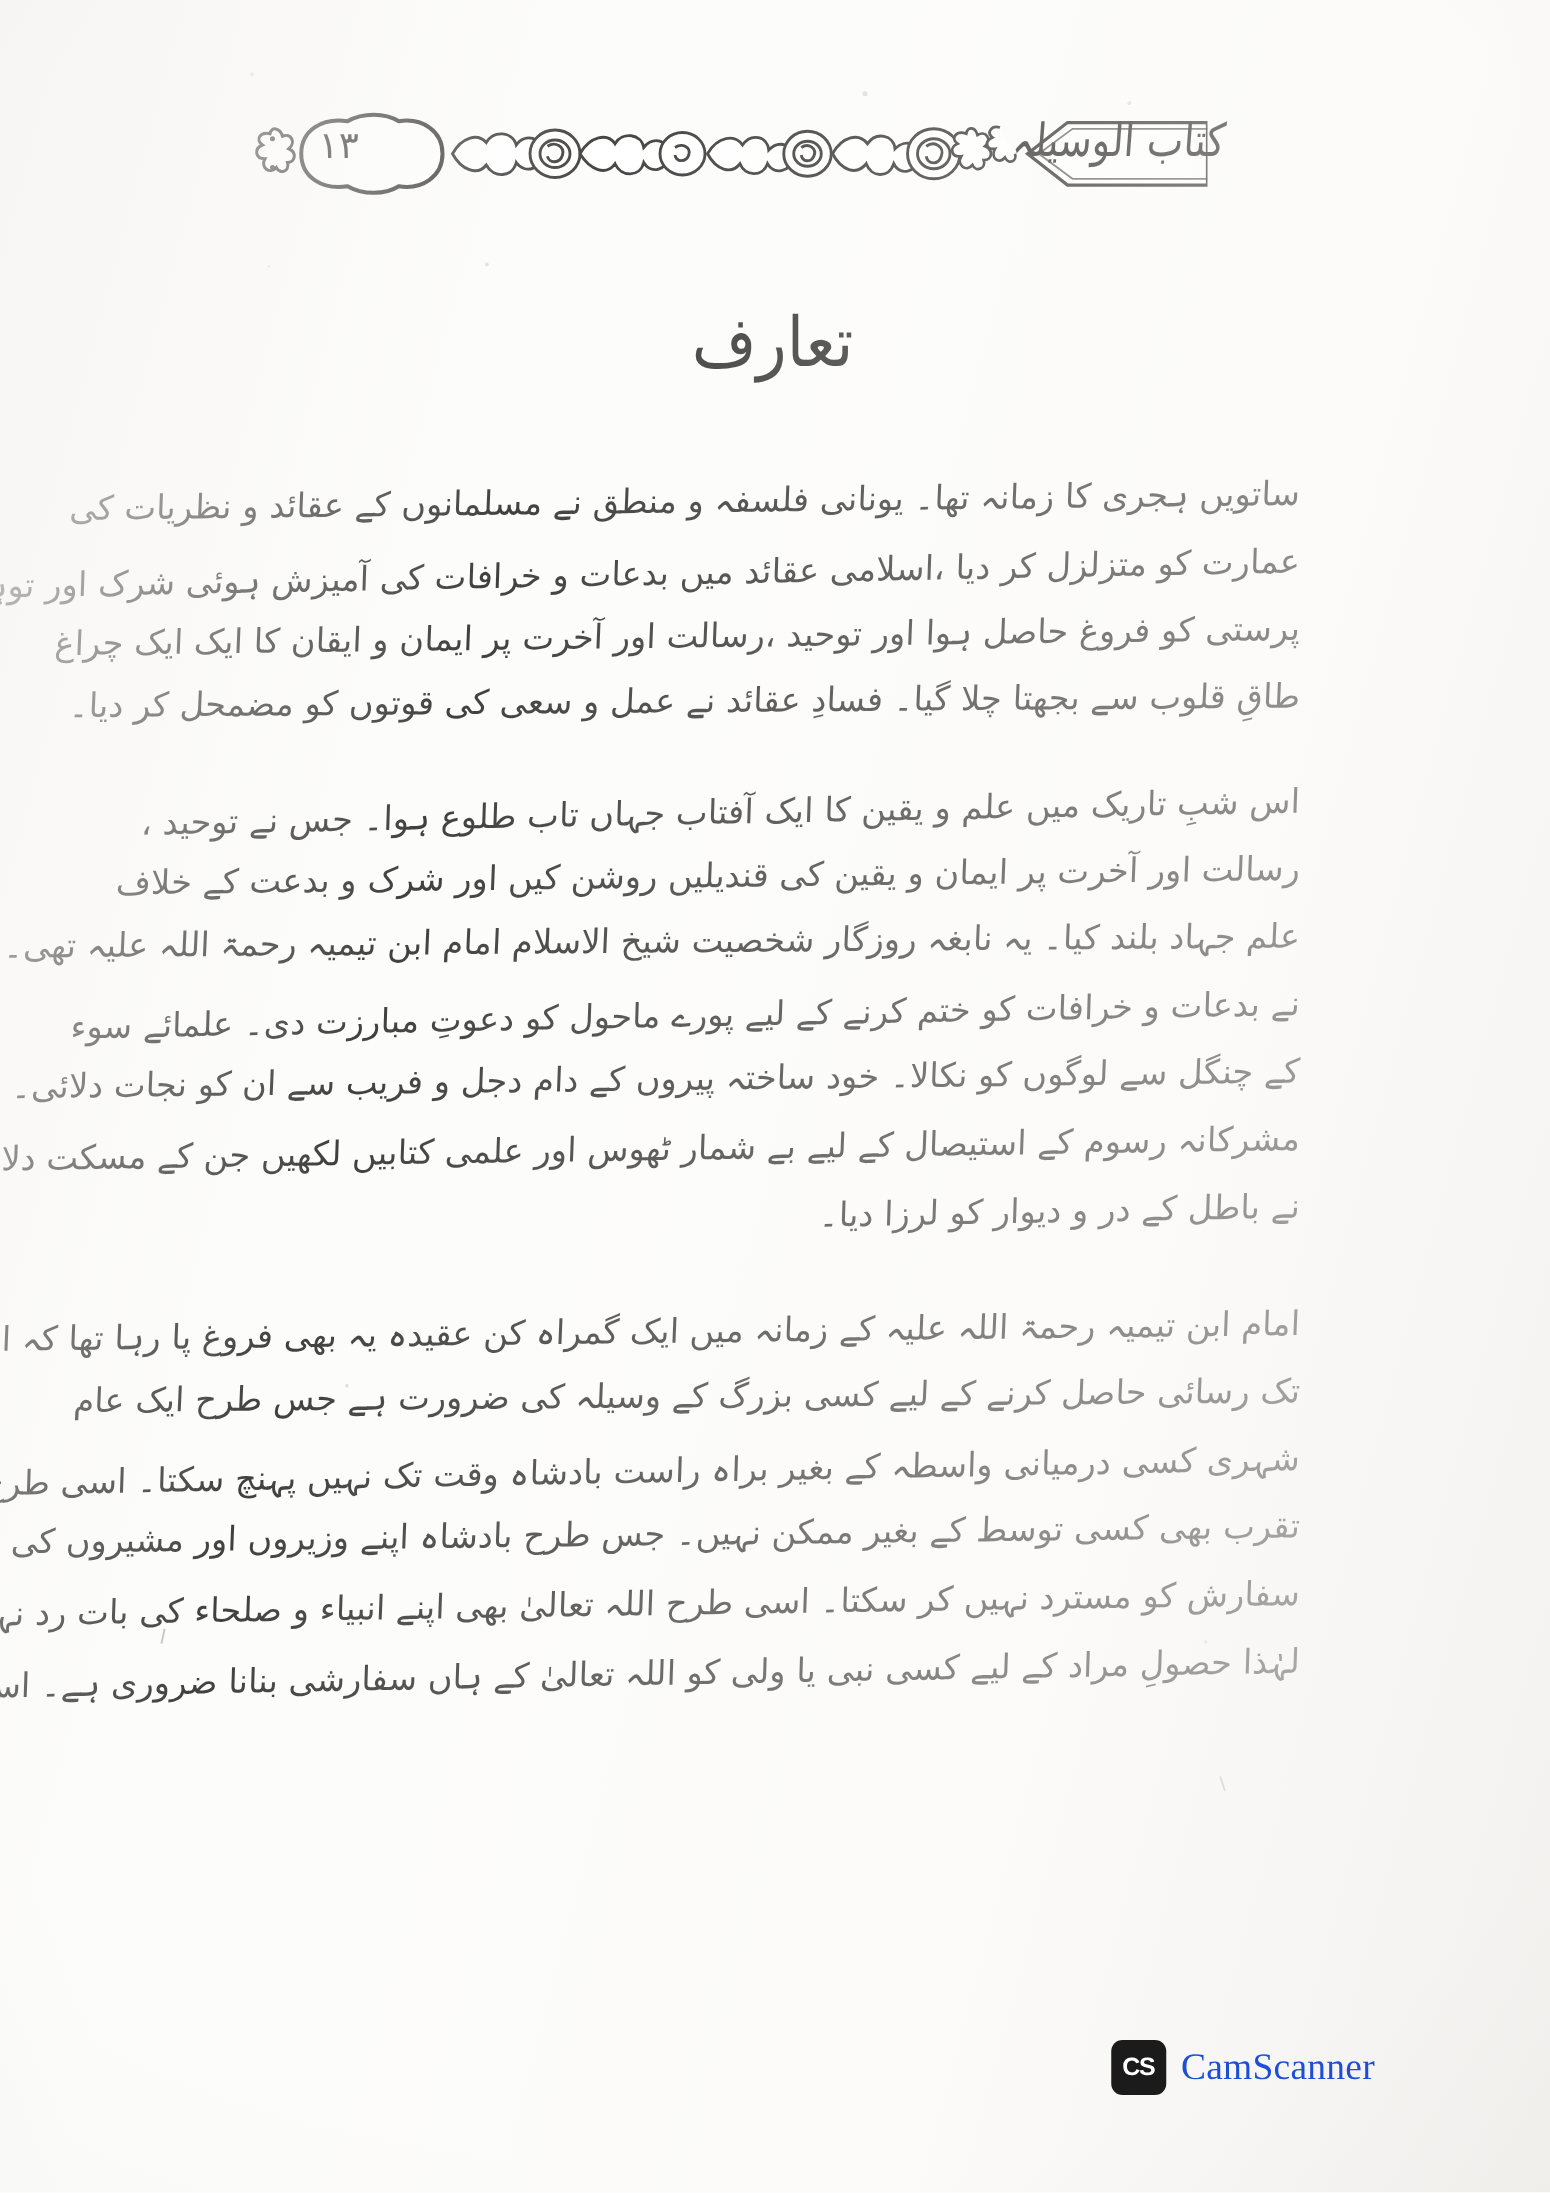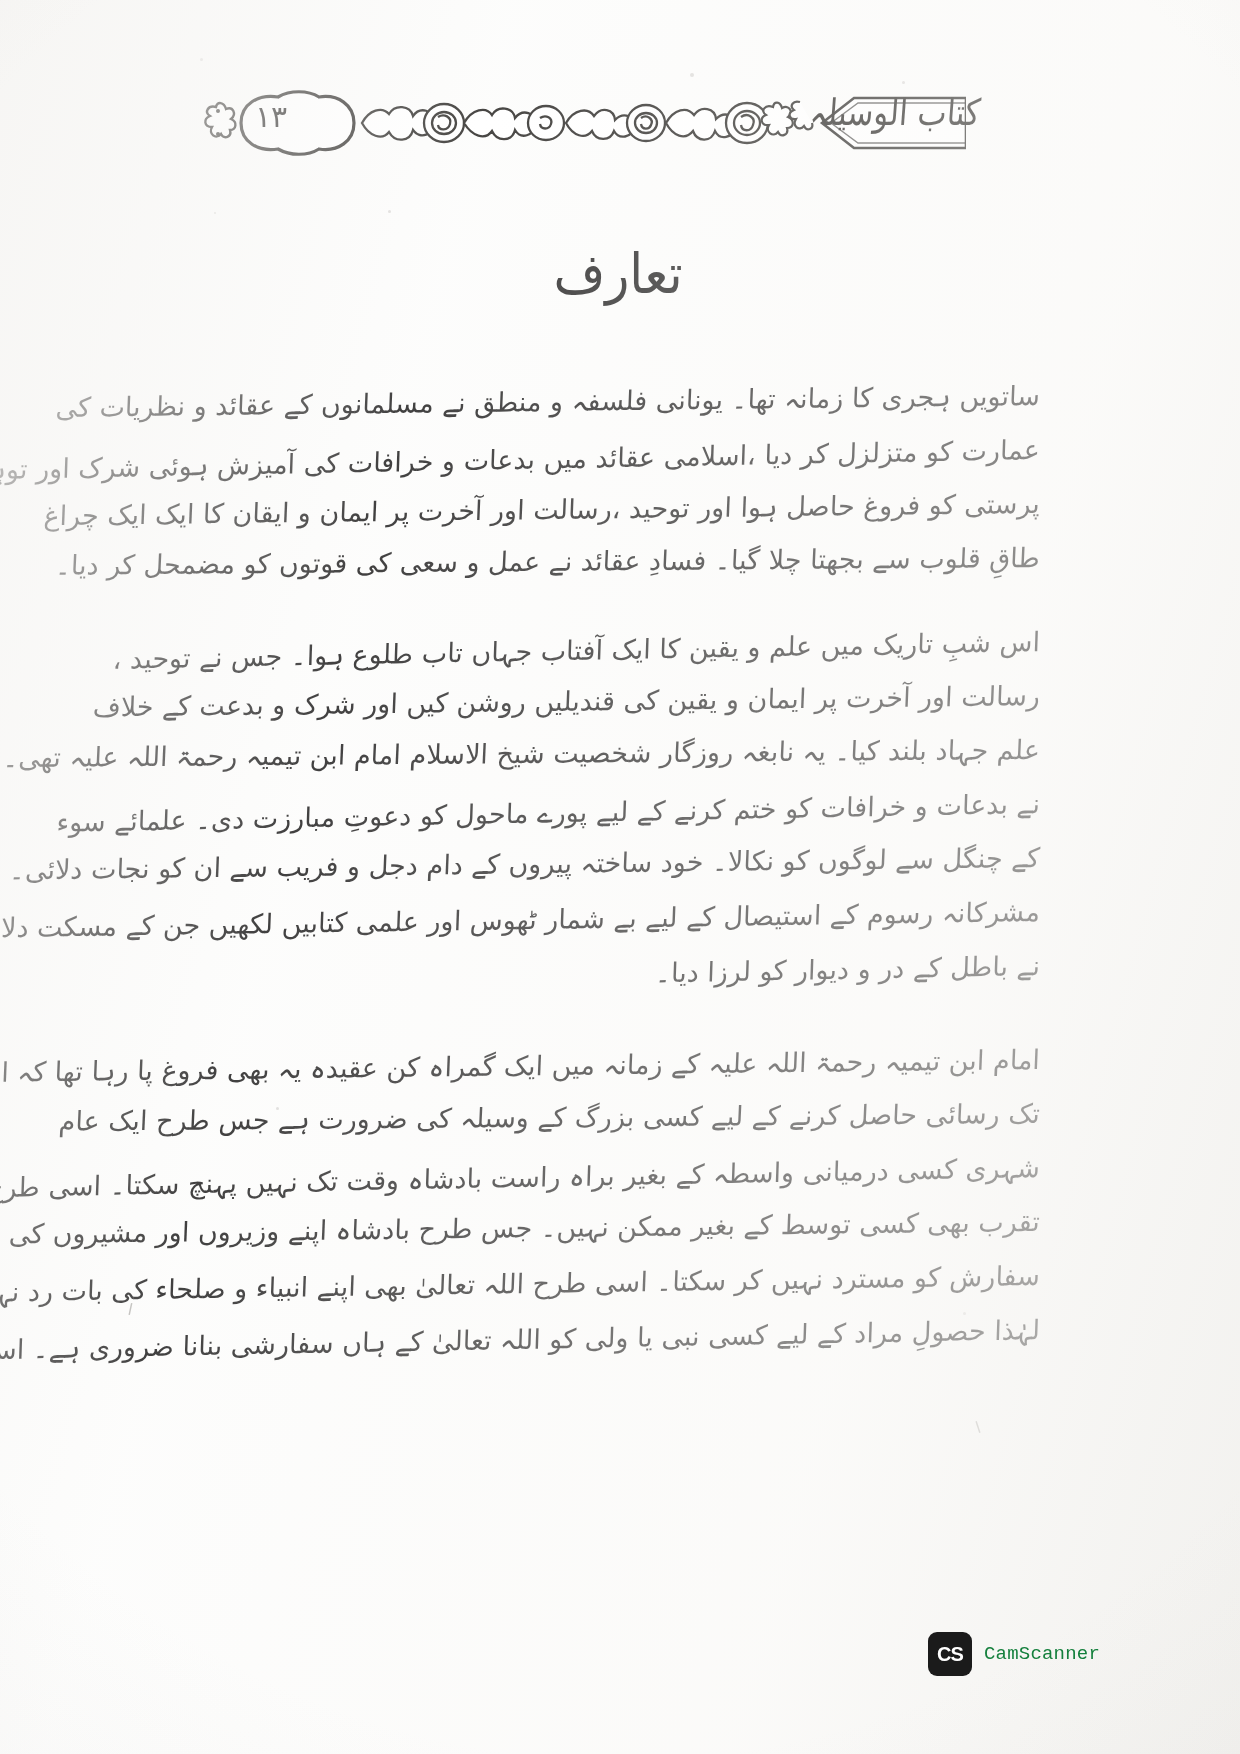--- a/index.html
+++ b/index.html
@@ -142,23 +142,23 @@
     color: #ffffff;
     display: flex;
     align-items: center;
     justify-content: center;
     font-size: 20px;
     font-weight: bold;
     letter-spacing: -1px;
     font-family: "Liberation Sans", sans-serif;
   }
   .cs-text {
-    font-size: 19px;
-    color: #15803d;
-    font-family: Liberation Mono, monospace;
+    font-size: 30px;
+    color: #1d4ed8;
+    font-family: Liberation Serif, serif;
     letter-spacing: .2px;
   }
 
   
   .margin-mark {
     position: absolute;
     color: #8f8c88;
     font-size: 16px;
     z-index: 4;
     opacity: .65;

